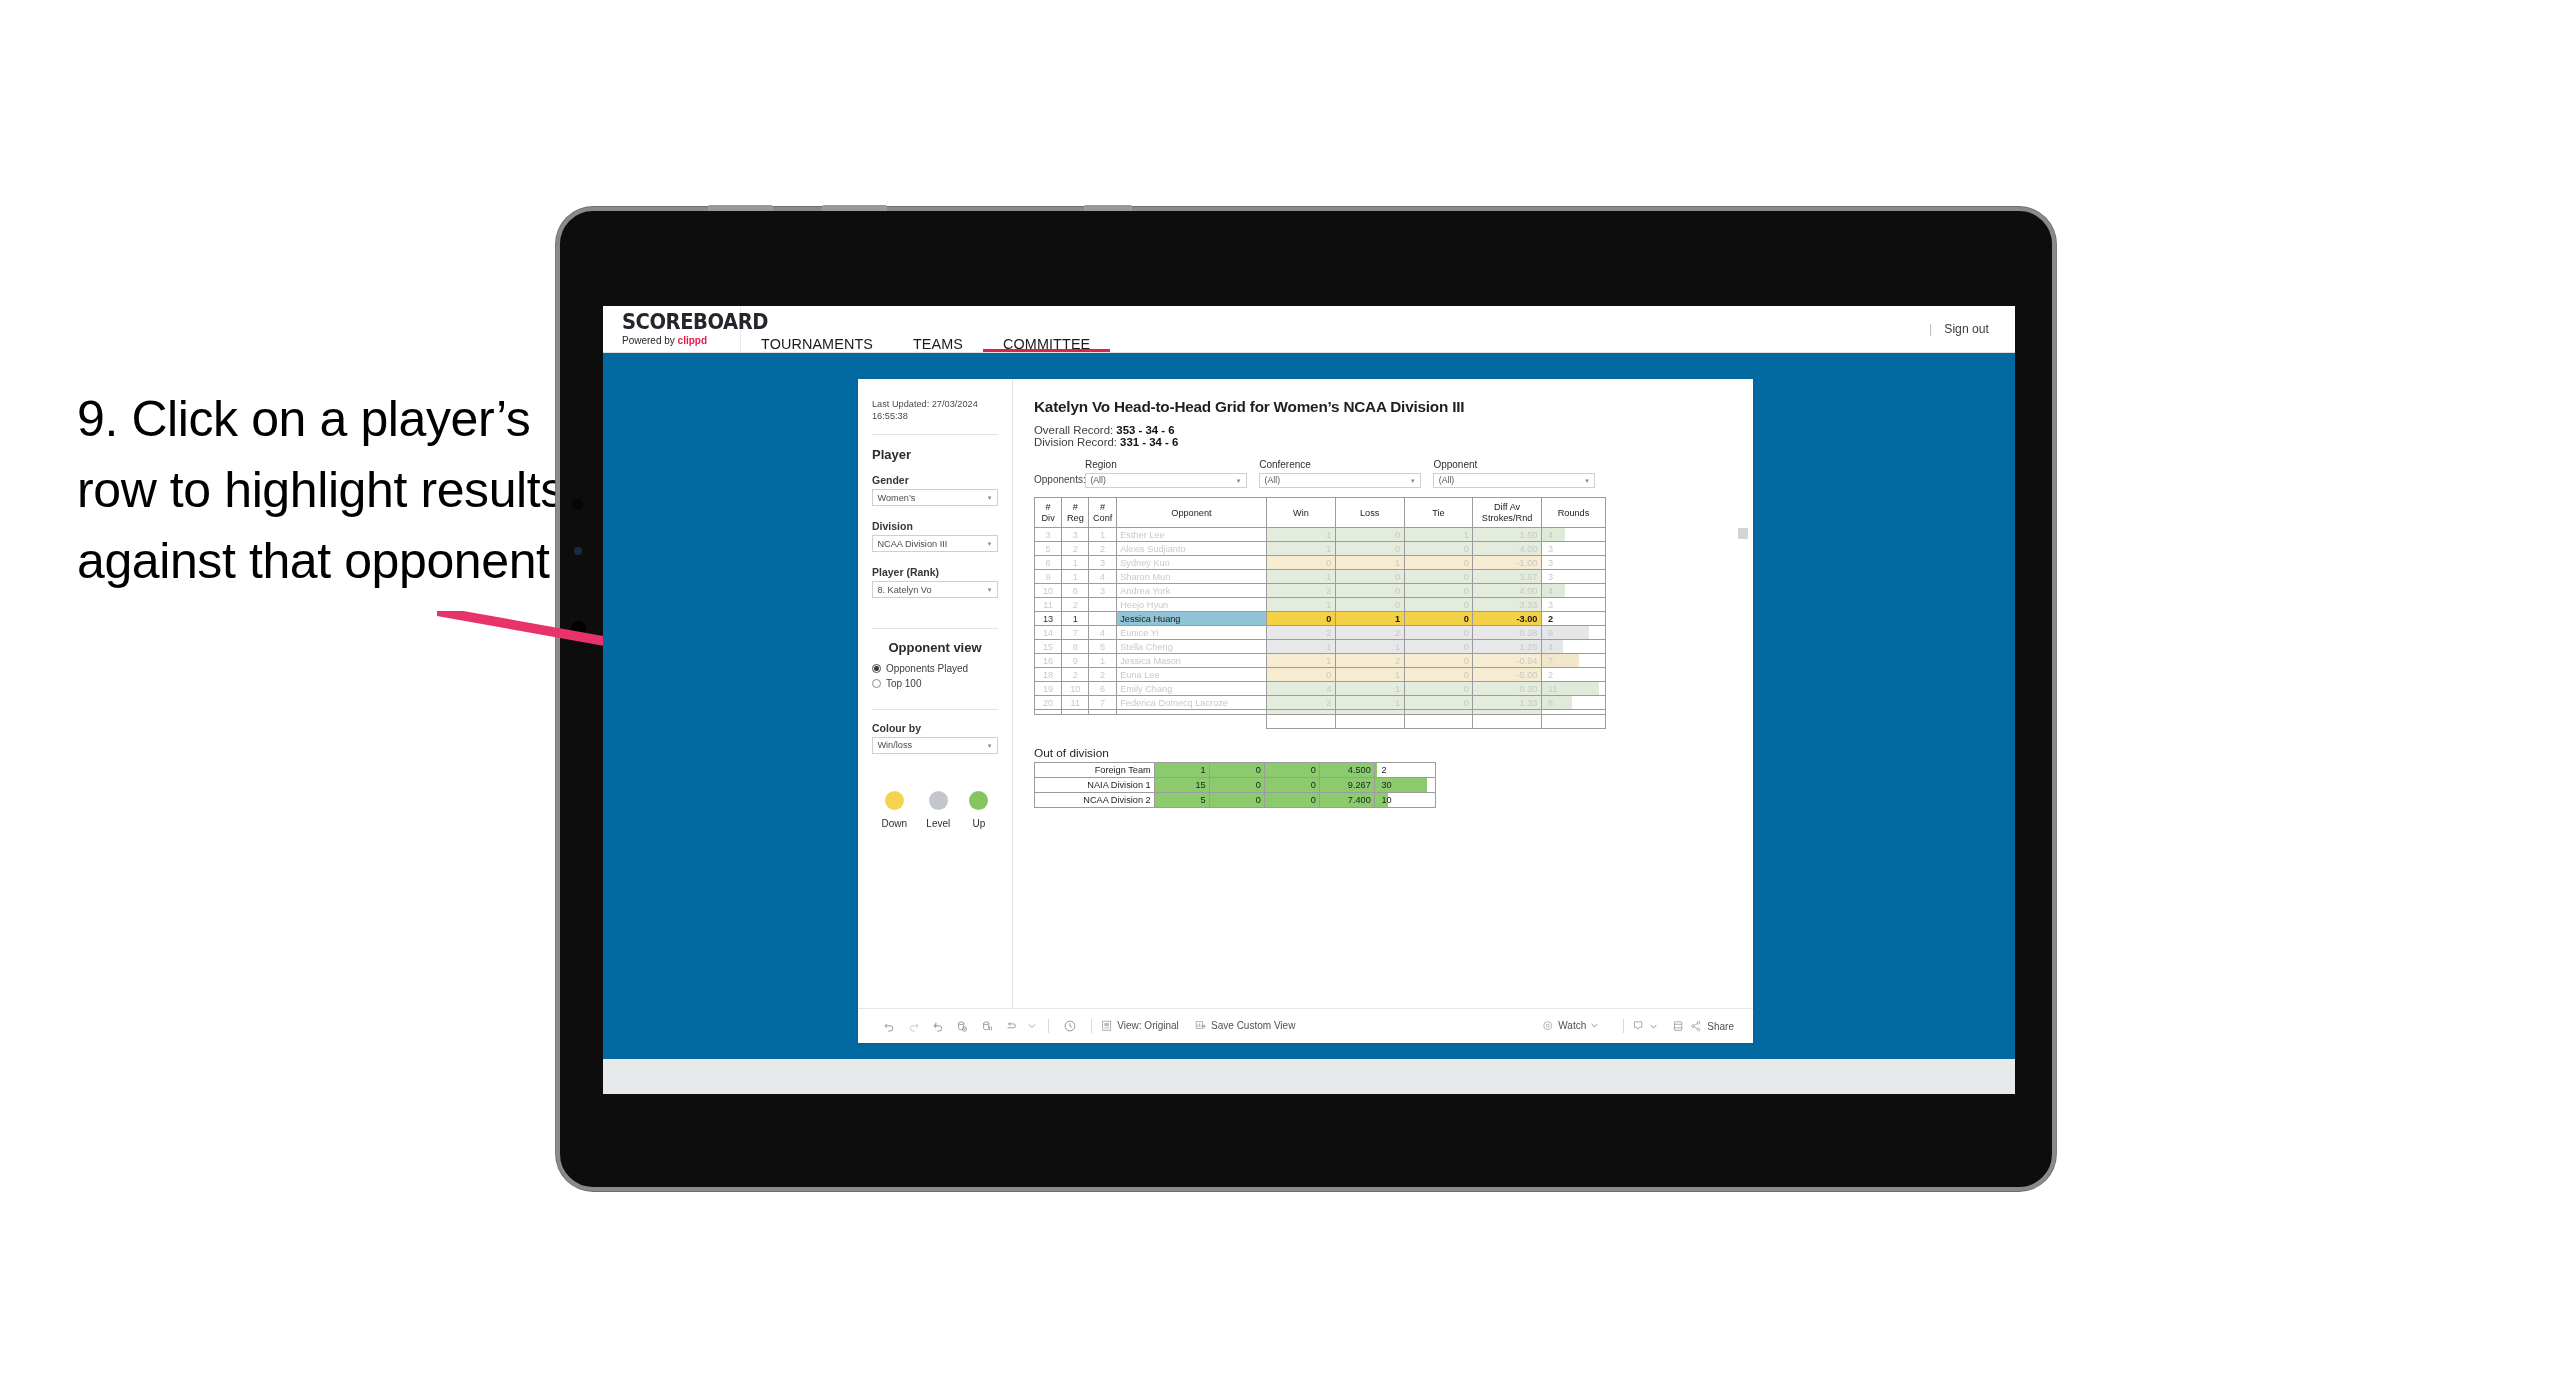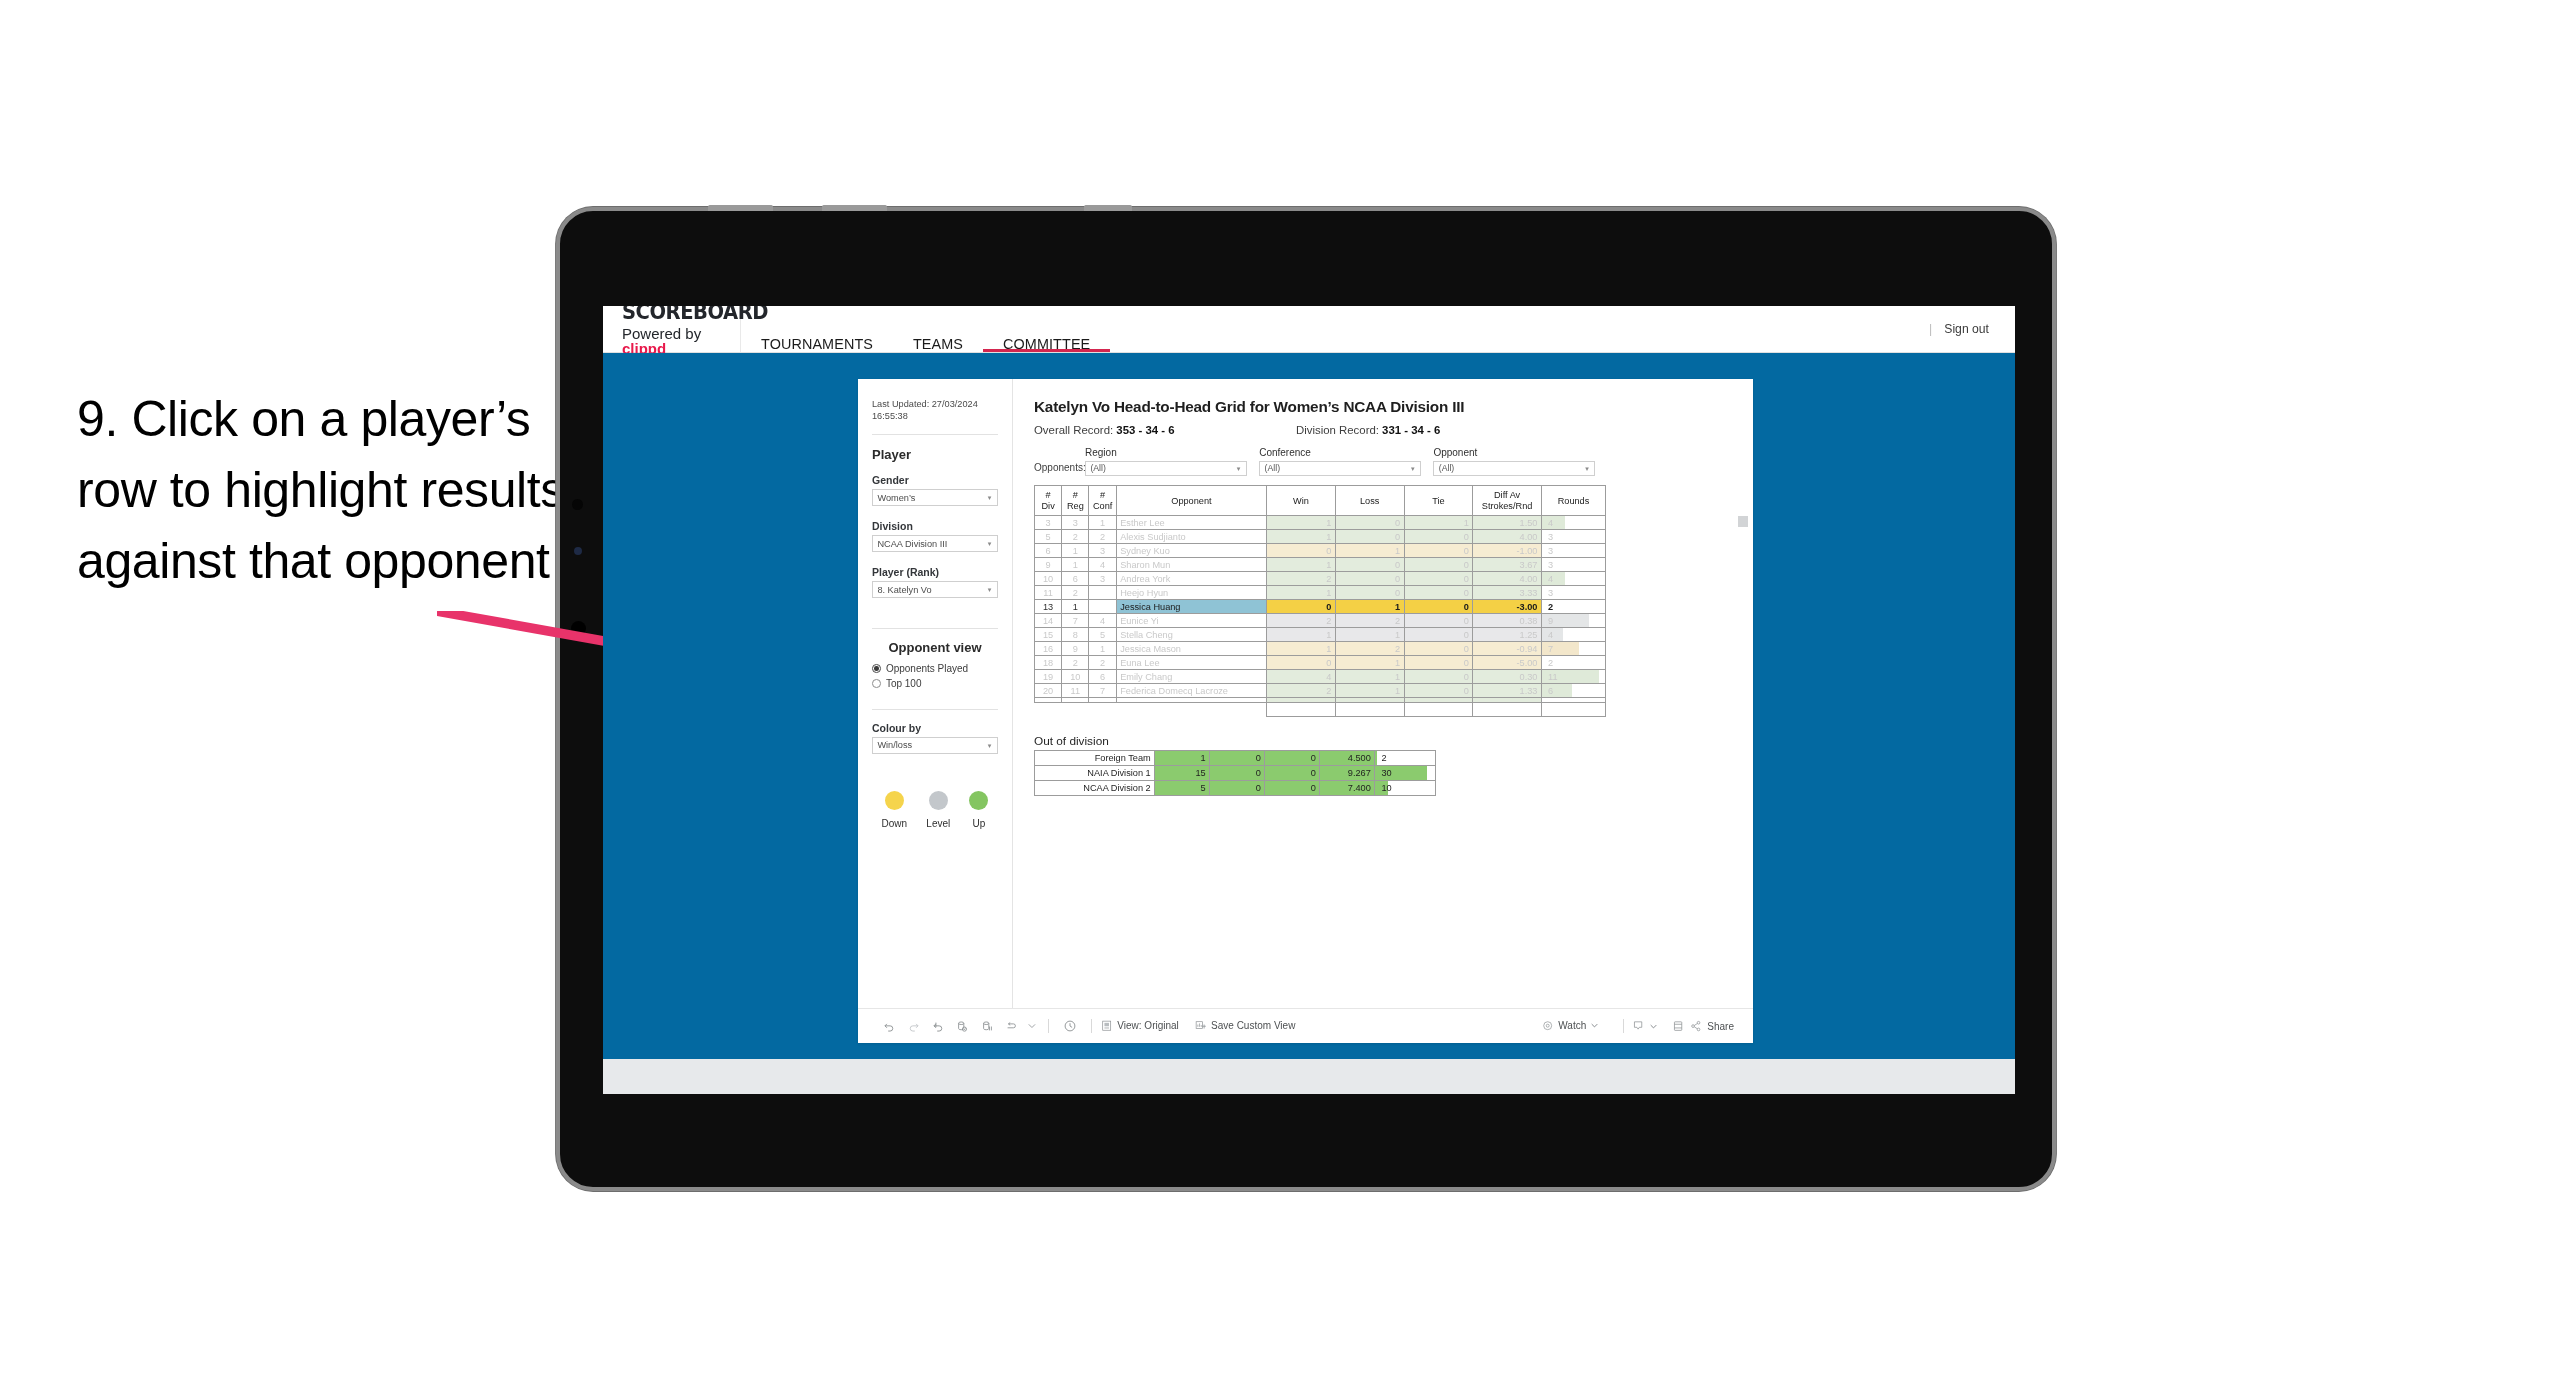--- a/index.html
+++ b/index.html
@@ -61,21 +61,21 @@
   .brand {
     width: 138px; display:flex; flex-direction:column; justify-content:center;
     padding-left: 19px; border-right:0.9px solid #e9e9e9;
   }
   .brand-title {
     font-family: "DejaVu Sans", sans-serif;
     font-weight: 700; font-size: 21px; letter-spacing: -0.5px;
     color:#23262b; transform: scaleX(0.93); transform-origin:left center;
     line-height:1;
   }
-  .brand-sub { font-size: 15px; color:#23262b; margin-top:2.6px; line-height:1; }
+  .brand-sub { font-size: 10px; color:#23262b; margin-top:2.6px; line-height:1; }
   .brand-sub .clippd { color:#e8194b; font-weight:700; }
 
   .navtabs { display:flex; align-items:flex-end; }
   .navtab {
     display:flex; align-items:center; padding: 0 20px;
     font-size: 14.4px; color:#1b1b1b; letter-spacing:0.1px;
     position:relative; cursor:pointer;
   }
   .navtab.active::after {
     content:""; position:absolute; left:0; right:0; bottom:0; height:2.6px; background:#d4264f;
@@ -132,21 +132,21 @@
   .radio.on { border-color:#4a4a4a; }
   .radio.on::after { content:""; width:4.4px; height:4.4px; border-radius:50%; background:#3b3b3b; }
   .legend { display:flex; justify-content:space-around; margin-top: 23px; }
   .legend .item { text-align:center; }
   .dot { width: 19px; height: 19px; border-radius:50%; margin: 0 auto 8.7px auto; }
   .legend .lbl { font-size: 10px; color:#2e2e2e; }
 
   
   .main { flex:1; padding: 19px 19px 0 21px; min-width:0; position:relative; }
   .title { font-size: 15.3px; color:#1f1f1f; font-weight:600; letter-spacing:-0.2px; }
-  .records { display:flex; margin-top: 7.9px; font-size: 11.4px; color:#3d3d3d; }
+  .records { display:flex; margin-top: 7.9px; font-size: 11.4px; color:#3d3d3d;flex-direction:column; }
   .records .r1 { width: 262px; }
   .records b { color:#111; font-weight:700; }
 
   .filters { display:flex; align-items:flex-end; margin-top: 11.4px; gap: 0; }
   .filters .oplabel { font-size: 10px; color:#3f3f3f; width: 51px; padding-bottom:2.6px; }
   .filt { width: 162px; margin-right: 12.2px; }
   .filt .fl { font-size: 10px; color:#303030; margin-bottom:2.6px; }
   .filt .fsel {
     height: 15px; border:0.9px solid #cfcfcf; background:#fff; display:flex; align-items:center;
     padding: 0 4.4px; font-size:8.7px; color:#565656; cursor:pointer;

